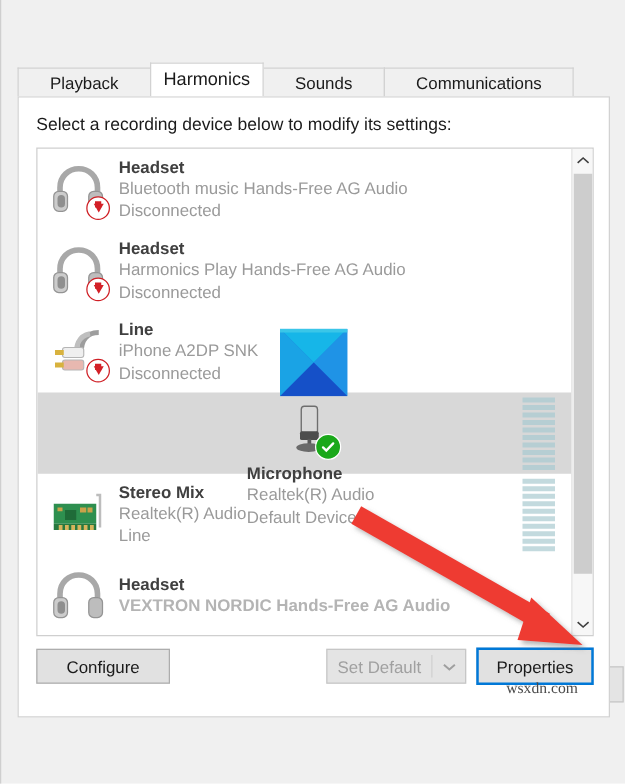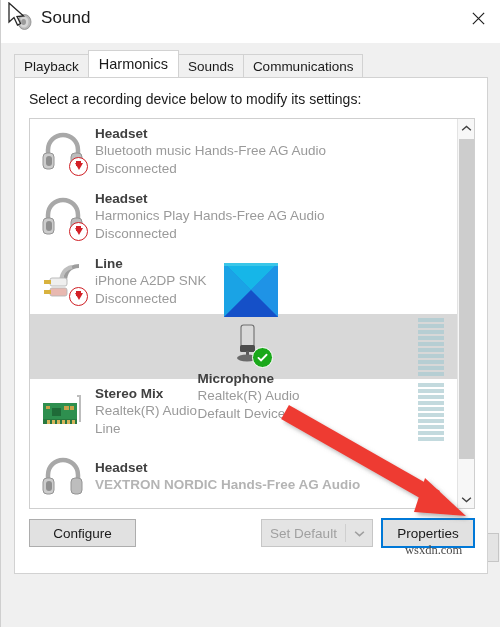--- a/index.html
+++ b/index.html
@@ -48,21 +48,21 @@
 
   
   .tabstrip {
     position: absolute; left: 13px; top: 51px;
     height: 26px;
     display: flex; align-items: flex-end;
     z-index: 3;
   }
   .tab {
     height: 23px;
-    padding: 0 9px;
+    padding: 0 25px;
     display: flex; align-items: center;
     font-size: 13.5px;
     color: #1a1a1a;
     background: #f0f0f0;
     border: 1px solid #d2d2d2;
     border-bottom: none;
     margin-right: -1px;
     white-space: nowrap;
   }
   .tab.active {
@@ -263,45 +263,20 @@
     z-index: 21;
     white-space: nowrap;
     font-family: "Liberation Serif", serif;
   }
 </style>
 </head>
 <body>
 
 <div id="app">
 
-  <div class="titlebar">
-
-    <div class="title-icon">
-      <svg viewBox="0 0 24 24" width="24" height="24">
-        <ellipse cx="13.5" cy="12" rx="6.5" ry="7.5" fill="#b9b9b9" stroke="#8a8a8a" stroke-width="0.8"></ellipse>
-        <ellipse cx="13" cy="12" rx="4.5" ry="5.6" fill="#d6d6d6"></ellipse>
-        <ellipse cx="12.6" cy="12" rx="2.4" ry="3" fill="#9a9a9a"></ellipse>
-        <path d="M7 8 L7 16 L10 14 L10 10 Z" fill="#a8a8a8"></path>
-      </svg>
-    </div>
-
-    <div class="cursor-arrow">
-      <svg viewBox="0 0 22 28" width="22" height="28">
-        <path d="M2,1 L2,20 L7,15.5 L10.5,23 L13.5,21.5 L10,14.5 L16.5,14 Z" fill="#ffffff" stroke="#262626" stroke-width="1.3"></path>
-      </svg>
-    </div>
-
-    <div class="title-text">Sound</div>
-
-    <div class="close-btn">
-      <svg viewBox="0 0 16 16" width="15" height="15">
-        <path d="M2,2 L14,14 M14,2 L2,14" stroke="#1f1f1f" stroke-width="1.25" fill="none"></path>
-      </svg>
-    </div>
-  </div>
 
   <div class="tabstrip">
     <div class="tab">
       <span>Playback</span>
     </div>
     <div class="tab active">
       <span>Harmonics</span>
     </div>
     <div class="tab">
       <span>Sounds</span>

